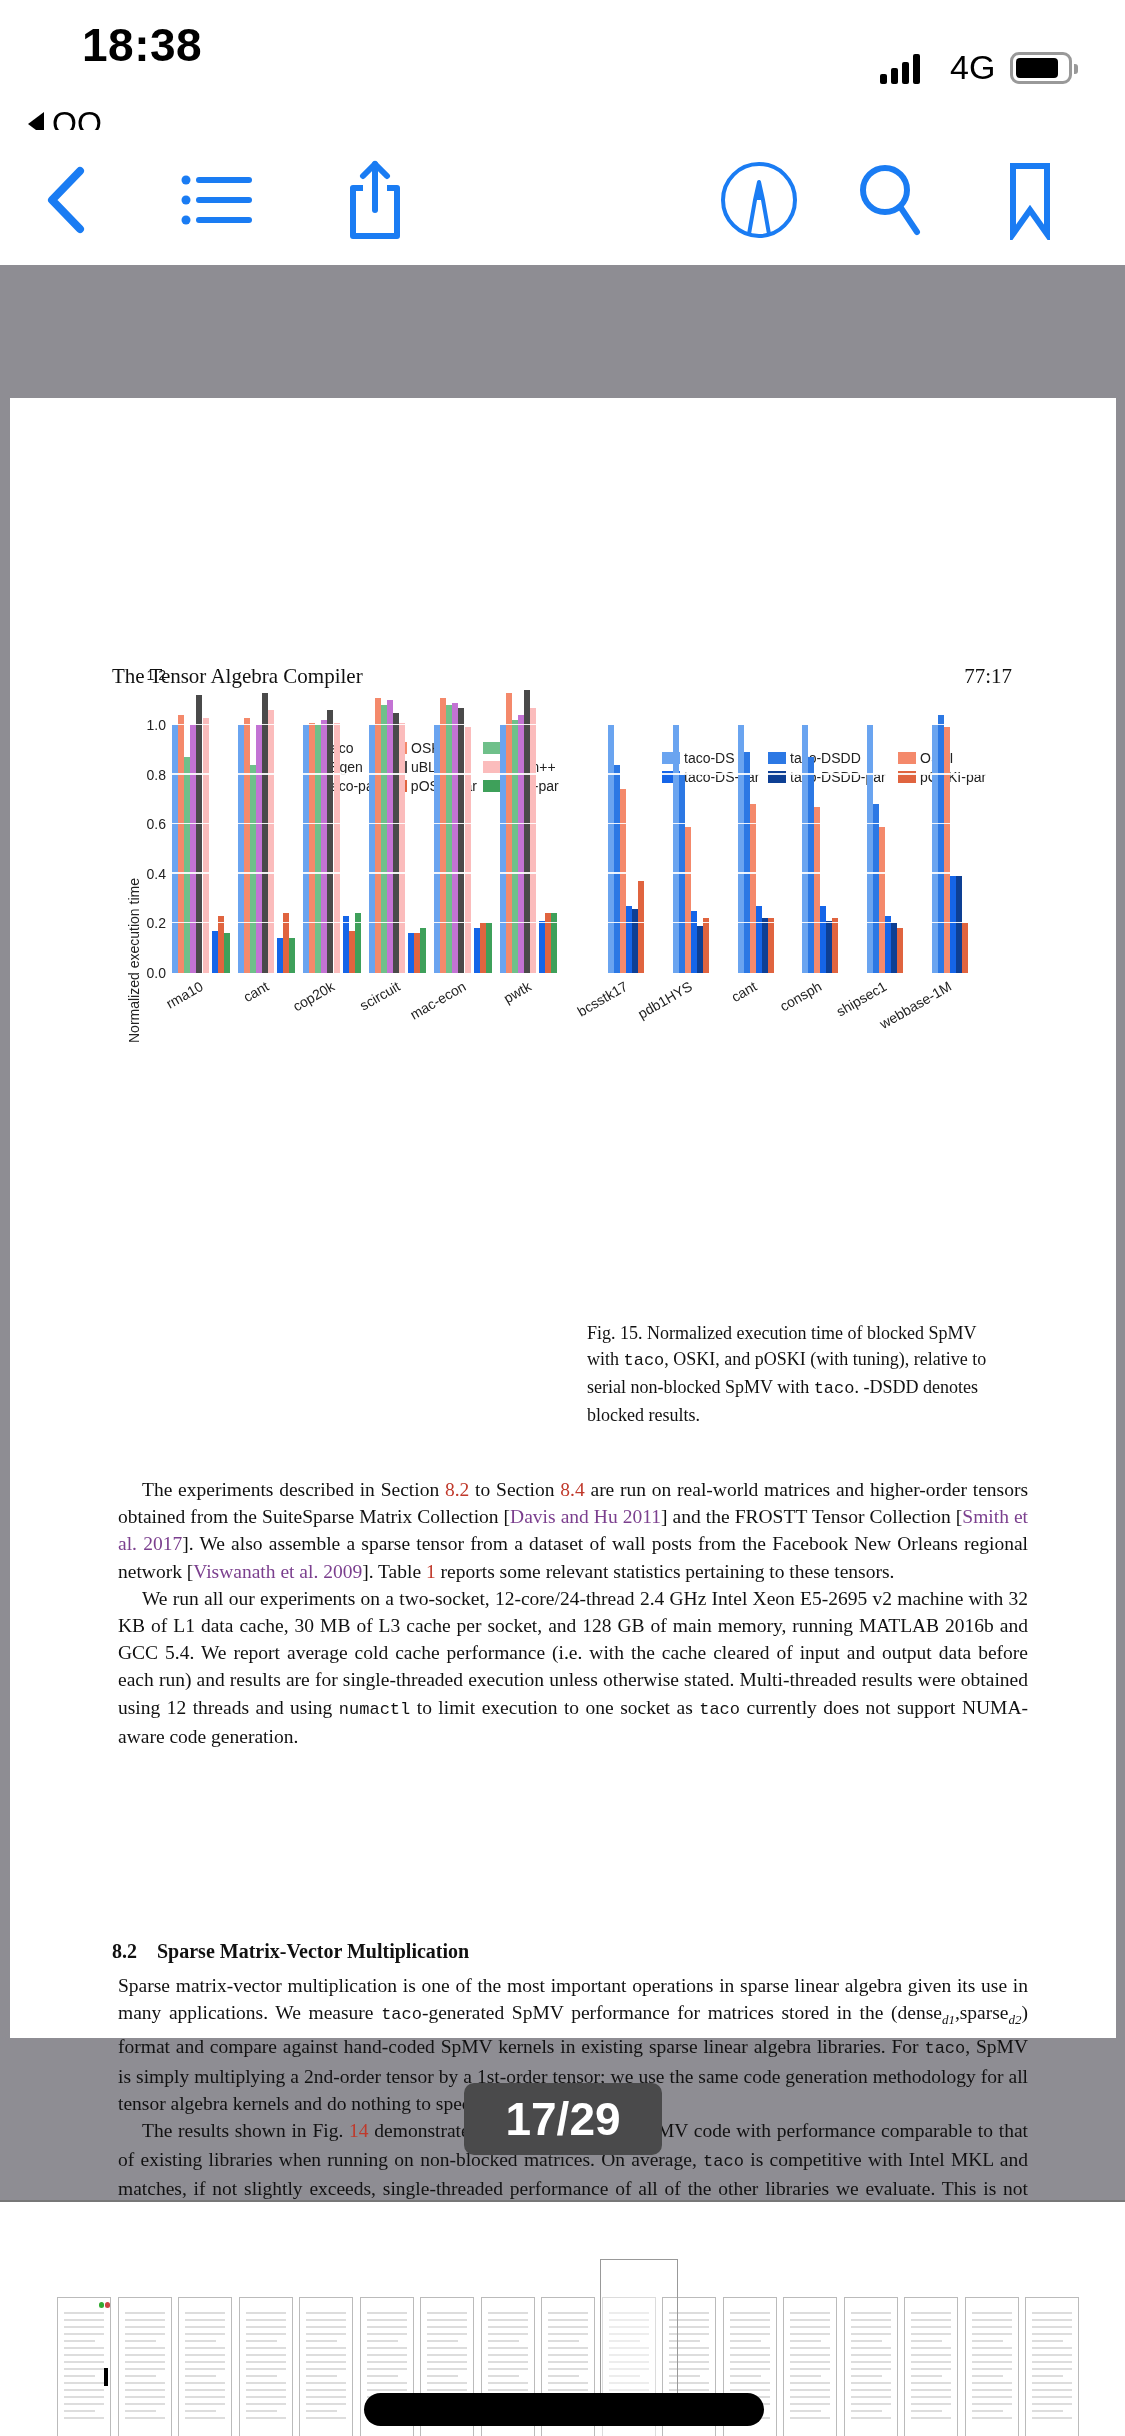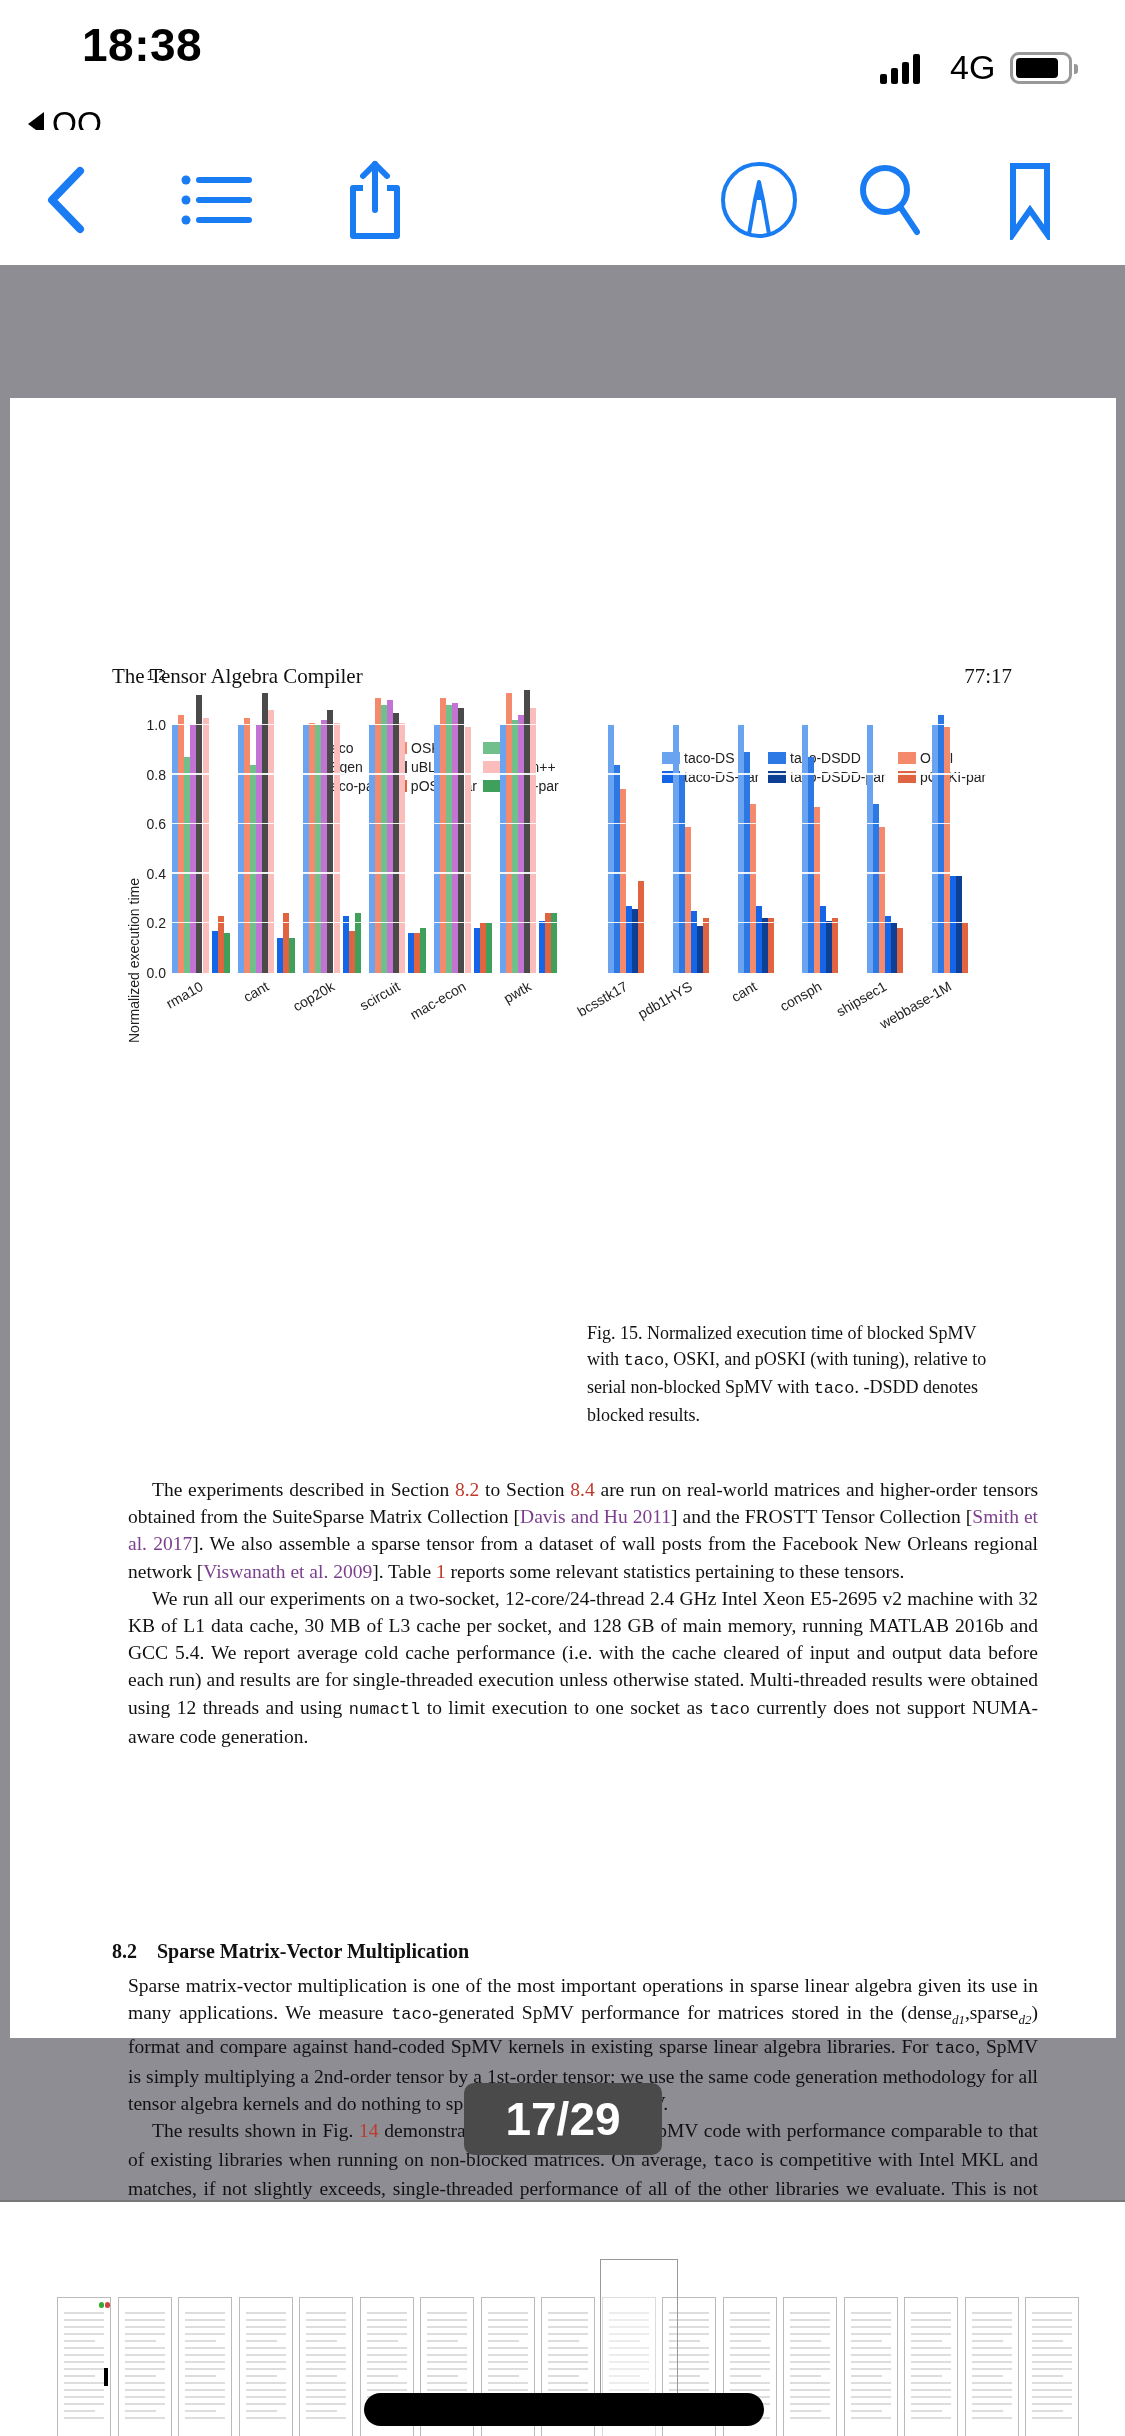--- a/index.html
+++ b/index.html
@@ -35,21 +35,21 @@
 
   .chart-area { position: absolute; }
   .bar { position: absolute; bottom: 0; }
   .gridline { position: absolute; left: 0; right: 0; height: 1.5px; background: rgba(255,255,255,0.9); z-index: 5; }
   .ytick { position: absolute; font-size: 14px; color: #222; text-align: right; width: 34px; }
   .ylabel { position: absolute; font-size: 14px; color: #222; transform: rotate(-90deg); transform-origin: left top; white-space: nowrap; }
   .xtick { position: absolute; font-size: 14px; color: #222; transform: rotate(-30deg); transform-origin: right top; white-space: nowrap; text-align: right; }
 
   .caption { position: absolute; font-size: 18px; line-height: 26px; color: #111; }
   .mono { font-family: "Liberation Mono", monospace; font-size: 17px; }
-  .body-text { position: absolute; left: 118px; width: 910px; font-size: 19.5px; line-height: 27.2px; color: #111; text-align: justify; }
+  .body-text { position: absolute; left: 108px; width: 910px; font-size: 19.5px; line-height: 27.2px; color: #111; text-align: justify; }
   .body-text p { text-indent: 24px; }
   .ref-red { color: #c0392b; }
   .ref-purple { color: #7b3f8e; }
   .section-head { position: absolute; left: 102px; top: 1542px; font-size: 20px; font-weight: 700; color: #111; }
   .footer { position: absolute; right: 104px; top: 1926px; font-size: 16.5px; color: #111; }
 
   .thumbs { position: absolute; left: 0; top: 2200px; width: 1125px; height: 236px; background: #fff; border-top: 2px solid #777; }
   .thumb { position: absolute; top: 95px; width: 54px; height: 140px; border: 1px solid #bbb; background: #fff; overflow: hidden; cursor: pointer; }
   .thumb .ln { position: absolute; left: 6px; right: 6px; height: 2px; background: #ddd; }
   .thumb-sel { position: absolute; top: 57px; width: 78px; height: 140px; border: 1.5px solid #999; }

